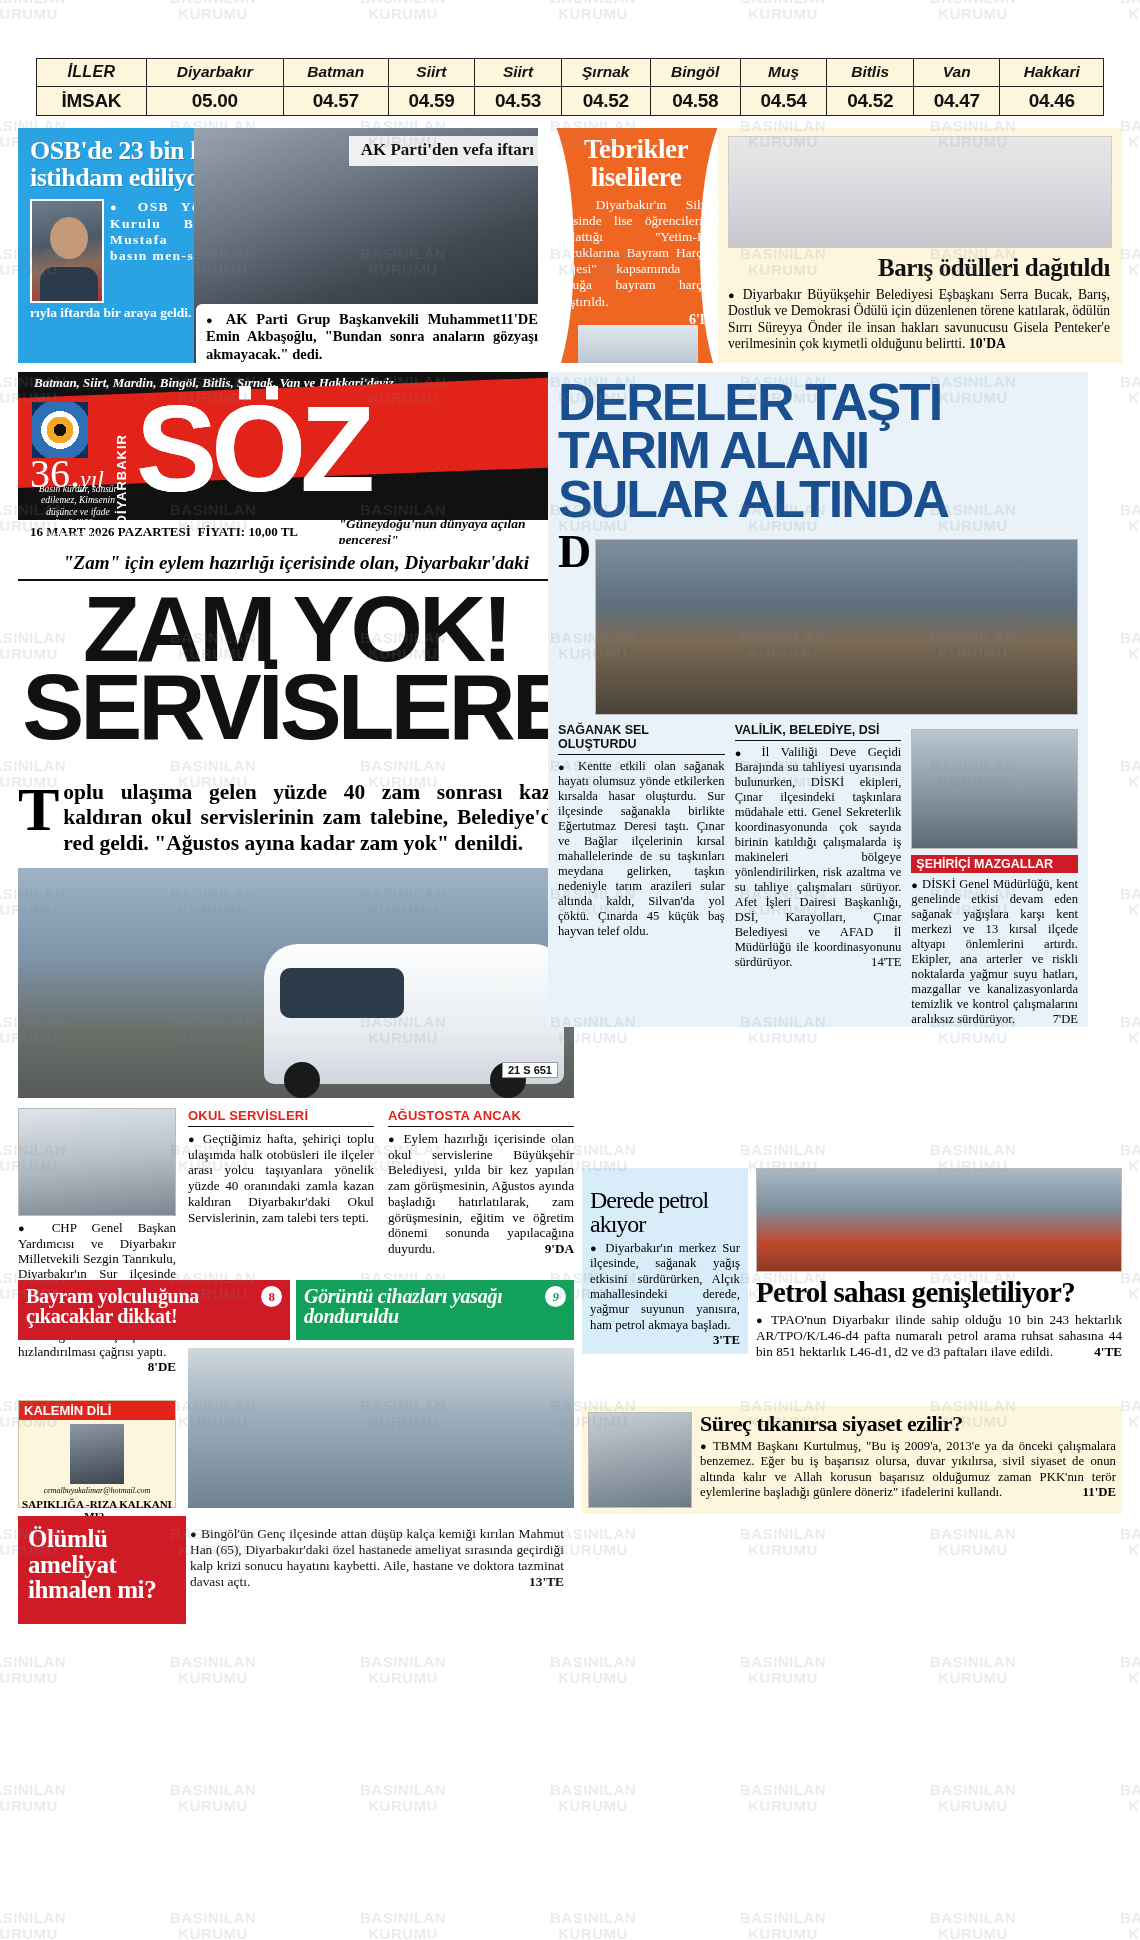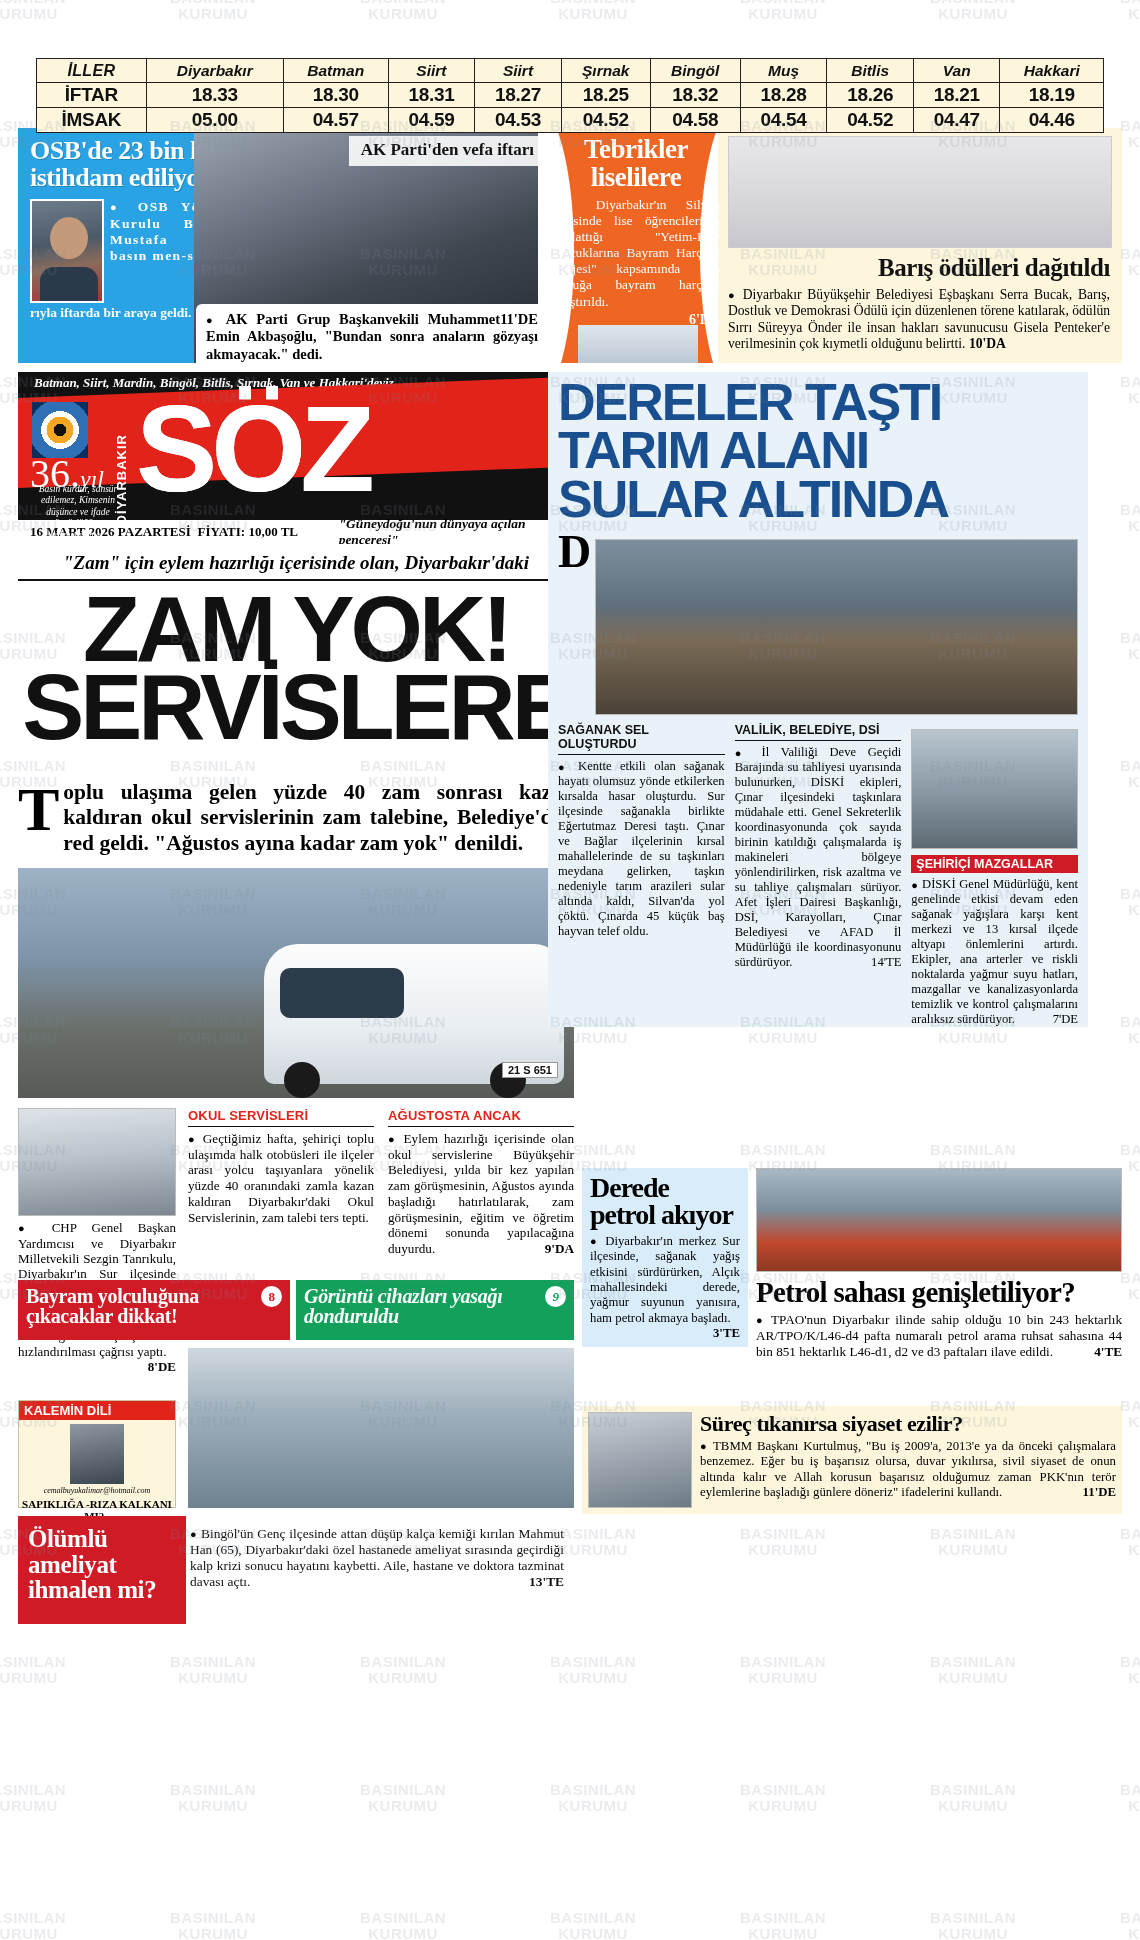--- a/index.html
+++ b/index.html
@@ -343,21 +343,21 @@
   }
   .rphoto2{
     height:120px; border:1px solid #bbb; margin-top:6px;
     background:linear-gradient(180deg,#b9c6d0 0%,#8b9aa6 50%,#5d6a74 100%);
   }
 
   .derede{
     position:absolute; left:582px; top:1168px; width:166px; z-index:20;
     background:#d9ecfa; padding:6px 8px;
   }
-  .derede h3{ font-size:28px; line-height:.98; font-weight:700; letter-spacing:-1px;}
+  .derede h3{ font-size:24px; line-height:.98; font-weight:400; letter-spacing:-1px;margin-top:15px;}
   .derede p{ font-size:12.8px; line-height:1.2; text-align:justify; padding-top:5px;}
   .derede .pg{ font-weight:700; float:right; }
 
   .petrol{
     position:absolute; left:756px; top:1168px; width:366px; z-index:20;
   }
   .petrol .ph{
     height:104px; border:1px solid #bbb;
     background:linear-gradient(180deg,#a9b9c6 0%,#7c8e9c 40%,#c0492e 72%,#8d3a24 100%);
   }
@@ -394,33 +394,20 @@
       <td>Siirt</td>
       <td>Siirt</td>
       <td>Şırnak</td>
       <td>Bingöl</td>
       <td>Muş</td>
       <td>Bitlis</td>
       <td>Van</td>
       <td>Hakkari</td>
     </tr>
     <tr>
-      <td class="lbl">İFTAR</td>
-      <td>18.33</td>
-      <td>18.30</td>
-      <td>18.31</td>
-      <td>18.27</td>
-      <td>18.25</td>
-      <td>18.32</td>
-      <td>18.28</td>
-      <td>18.26</td>
-      <td>18.21</td>
-      <td>18.19</td>
-    </tr>
-    <tr>
       <td class="lbl">İMSAK</td>
       <td>05.00</td>
       <td>04.57</td>
       <td>04.59</td>
       <td>04.53</td>
       <td>04.52</td>
       <td>04.58</td>
       <td>04.54</td>
       <td>04.52</td>
       <td>04.47</td>

